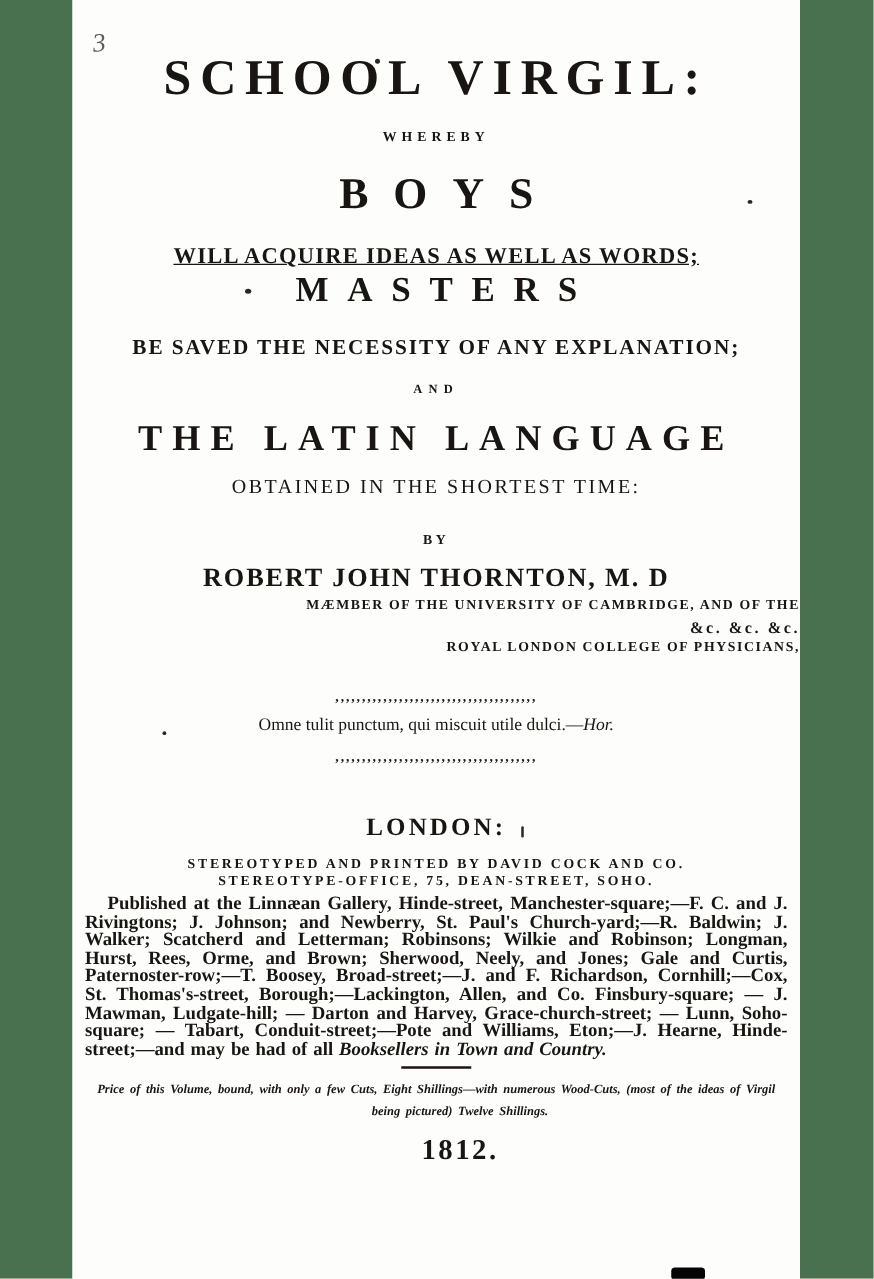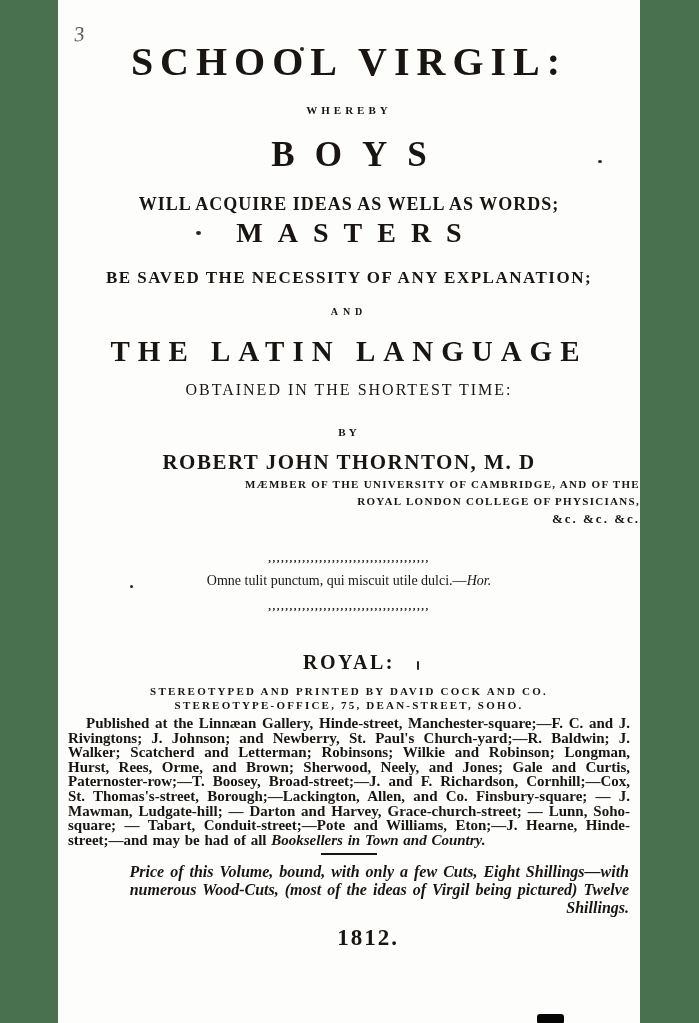--- a/index.html
+++ b/index.html
@@ -36,20 +36,21 @@
   }
   .boys {
     margin-top: 20px;
     font-size: 35px; font-weight: bold; letter-spacing: 20px; line-height: 38px;
     text-indent: 20px;
   }
   .subline-bold {
     margin-top: 20px;
     font-size: 18px; font-weight: bold; letter-spacing: 1px; line-height: 20px;
     white-space: nowrap;
+    text-decoration: underline;
   }
   .masters {
     font-size: 28px; font-weight: bold; letter-spacing: 15px; line-height: 38px;
     text-indent: 15px;
   }
   .subline {
     margin-top: 16px;
     font-size: 17px; font-weight: bold; letter-spacing: 1.5px; line-height: 20px;
     white-space: nowrap;
   }
@@ -109,22 +110,22 @@
   }
   .publishers .emph { font-style: italic; }
   .dash-rule {
     width: 56px; height: 0;
     border-top: 2.5px solid #181512;
     margin: 6px auto 0;
   }
   .price {
     margin: 8px auto 0;
     width: 560px;
-    text-align: right;
-    font-size: 16px; font-style: italic; font-weight: bold;
+    text-align: center;
+    font-size: 10px; font-style: italic; font-weight: bold;
     line-height: 18px;
     padding-left: 38px; text-indent: -38px;
     box-sizing: border-box;
     word-spacing: 2px;
   }
   .year {
     margin-top: 8px;
     font-size: 23px; font-weight: bold; letter-spacing: 2px; line-height: 26px; padding-left: 38px;
   }
   .pencil-mark {
@@ -163,30 +164,30 @@
   <div class="subline">BE SAVED THE NECESSITY OF ANY EXPLANATION;</div>
 
   <div class="and">AND</div>
 
   <div class="latin">THE LATIN LANGUAGE</div>
   <div class="latin-sub">OBTAINED IN THE SHORTEST TIME:</div>
 
   <div class="by">BY</div>
   <div class="author-name">ROBERT JOHN THORNTON, M. D</div>
   <div class="credential">MÆMBER OF THE UNIVERSITY OF CAMBRIDGE, AND OF THE</div>
+  <div class="credential etc">&amp;c. &amp;c. &amp;c.</div>
   <div class="credential">ROYAL LONDON COLLEGE OF PHYSICIANS,</div>
-  <div class="credential etc">&amp;c. &amp;c. &amp;c.</div>
 
   <div class="ornament">,,,,,,,,,,,,,,,,,,,,,,,,,,,,,,,,,,,,,,</div>
   <div class="motto">
     <span>Omne tulit punctum, qui miscuit utile dulci.—</span><span class="attr">Hor.</span>
   </div>
   <div class="ornament second">,,,,,,,,,,,,,,,,,,,,,,,,,,,,,,,,,,,,,,</div>
 
-  <div class="city">ROYAL:</div>
+  <div class="city">LONDON:</div>
   <div class="printer">STEREOTYPED AND PRINTED BY DAVID COCK AND CO.</div>
   <div class="printer second">STEREOTYPE-OFFICE, 75, DEAN-STREET, SOHO.</div>
 
   <div class="publishers">
     <span>Published at the Linnæan Gallery, Hinde-street, Manchester-square;—F. C. and J. Rivingtons; J. Johnson; and Newberry, St. Paul's Church-yard;—R. Baldwin; J. Walker; Scatcherd and Letterman; Robinsons; Wilkie and Robinson; Longman, Hurst, Rees, Orme, and Brown; Sherwood, Neely, and Jones; Gale and Curtis, Paternoster-row;—T. Boosey, Broad-street;—J. and F. Richardson, Cornhill;—Cox, St. Thomas's-street, Borough;—Lackington, Allen, and Co. Finsbury-square; — J. Mawman, Ludgate-hill; — Darton and Harvey, Grace-church-street; — Lunn, Soho-square; — Tabart, Conduit-street;—Pote and Williams, Eton;—J. Hearne, Hinde-street;—and may be had of all </span><span class="emph">Booksellers in Town and Country.</span>
   </div>
 
   <div class="dash-rule"></div>
 
   <div class="price">Price of this Volume, bound, with only a few Cuts, Eight Shillings—with numerous Wood-Cuts, (most of the ideas of Virgil being pictured) Twelve Shillings.</div>

